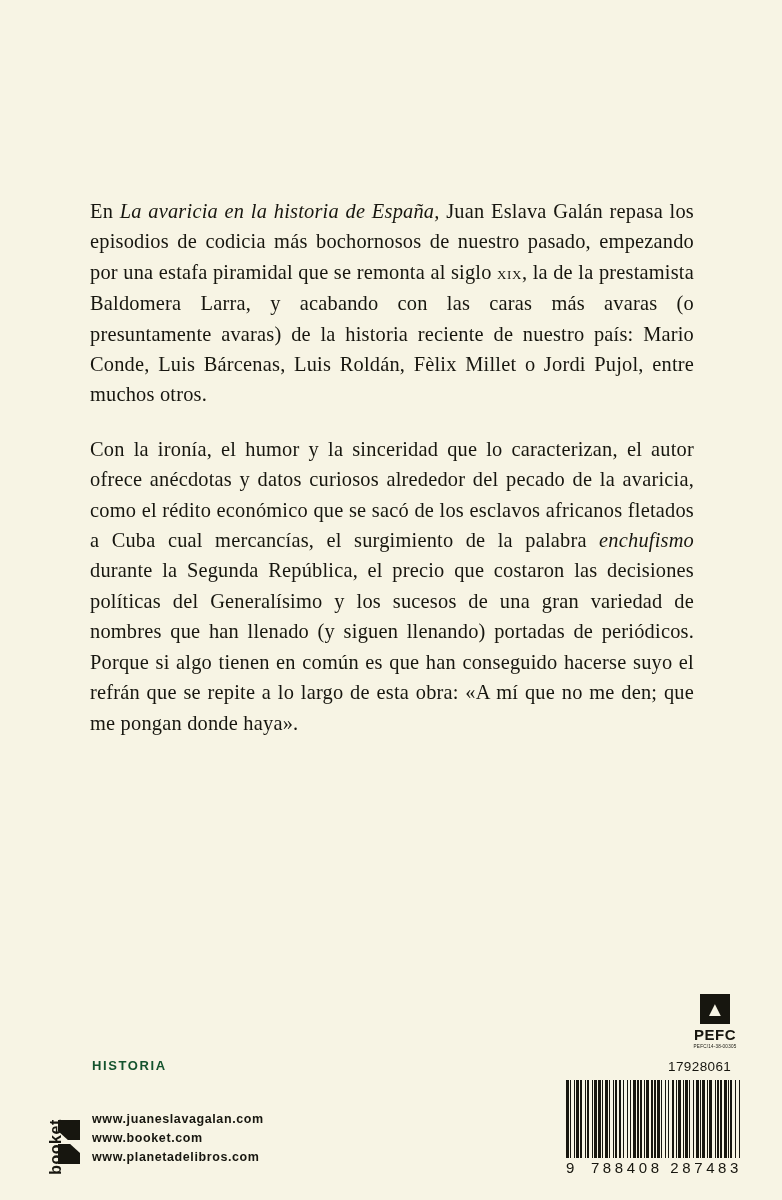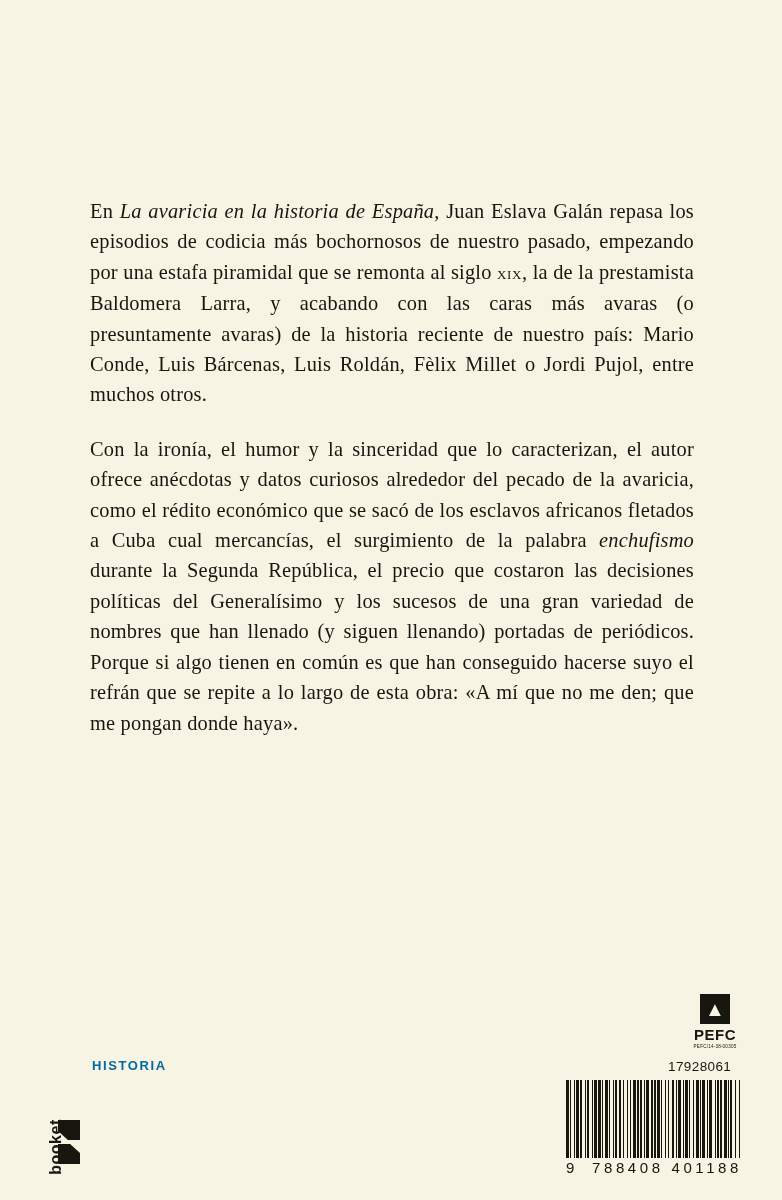--- a/index.html
+++ b/index.html
@@ -52,21 +52,21 @@
 
   
   .collection-label {
     position: absolute;
     left: 92px;
     top: 1058px;
     font-family: "Liberation Sans", sans-serif;
     font-weight: bold;
     font-size: 13px;
     letter-spacing: 1.6px;
-    color: #0369a1;
+    color: #14532d;
   }
   .urls {
     position: absolute;
     left: 92px;
     top: 1110px;
     font-family: "Liberation Sans", sans-serif;
     font-weight: bold;
     font-size: 12.5px;
     line-height: 19px;
     letter-spacing: 0.6px;
@@ -205,20 +205,25 @@
 
 <div class="page">
 
   <div class="blurb">
     <p><span>En </span><i>La avaricia en la historia de España,</i><span> Juan Eslava Galán repasa los episodios de codicia más bochornosos de nuestro pasado, empezando por una estafa piramidal que se remonta al siglo </span><span class="smallcaps">xix</span><span>, la de la prestamista Baldomera Larra, y acabando con las caras más avaras (o presuntamente avaras) de la historia reciente de nuestro país: Mario Conde, Luis Bárcenas, Luis Roldán, Fèlix Millet o Jordi Pujol, entre muchos otros.</span></p>
     <p><span>Con la ironía, el humor y la sinceridad que lo caracterizan, el autor ofrece anécdotas y datos curiosos alrededor del pecado de la avaricia, como el rédito económico que se sacó de los esclavos africanos fletados a Cuba cual mercancías, el surgimiento de la palabra </span><i>enchufismo</i><span> durante la Segunda República, el precio que costaron las decisiones políticas del Generalísimo y los sucesos de una gran variedad de nombres que han llenado (y siguen llenando) portadas de periódicos. Porque si algo tienen en común es que han conseguido hacerse suyo el refrán que se repite a lo largo de esta obra: «A mí que no me den; que me pongan donde haya».</span></p>
   </div>
 
   <div class="collection-label">HISTORIA</div>
 
+  <div class="urls">
+    <div>www.juaneslavagalan.com</div>
+    <div>www.booket.com</div>
+    <div>www.planetadelibros.com</div>
+  </div>
 
   <div class="booket-logo">
     <div class="word">booket</div>
     <div class="mark">
       <div class="b1"></div>
       <div class="b2"></div>
     </div>
   </div>
 
   <div class="pefc">
@@ -329,17 +334,17 @@
         <span class="g" style="width: 1.1px;"></span>
         <span style="width: 2.2px;"></span>
         <span class="g" style="width: 2.2px;"></span>
         <span style="width: 1.1px;"></span>
         <span class="g" style="width: 3.3px;"></span>
         <span style="width: 1.1px;"></span>
         <span class="g" style="width: 1.1px;"></span>
       </div>
     <div class="barcode-digits">
       <span class="lead">9</span>
-      <span class="main">788408 401188</span>
+      <span class="main">788408 287483</span>
     </div>
   </div>
 
 </div>
 
 </body></html>

